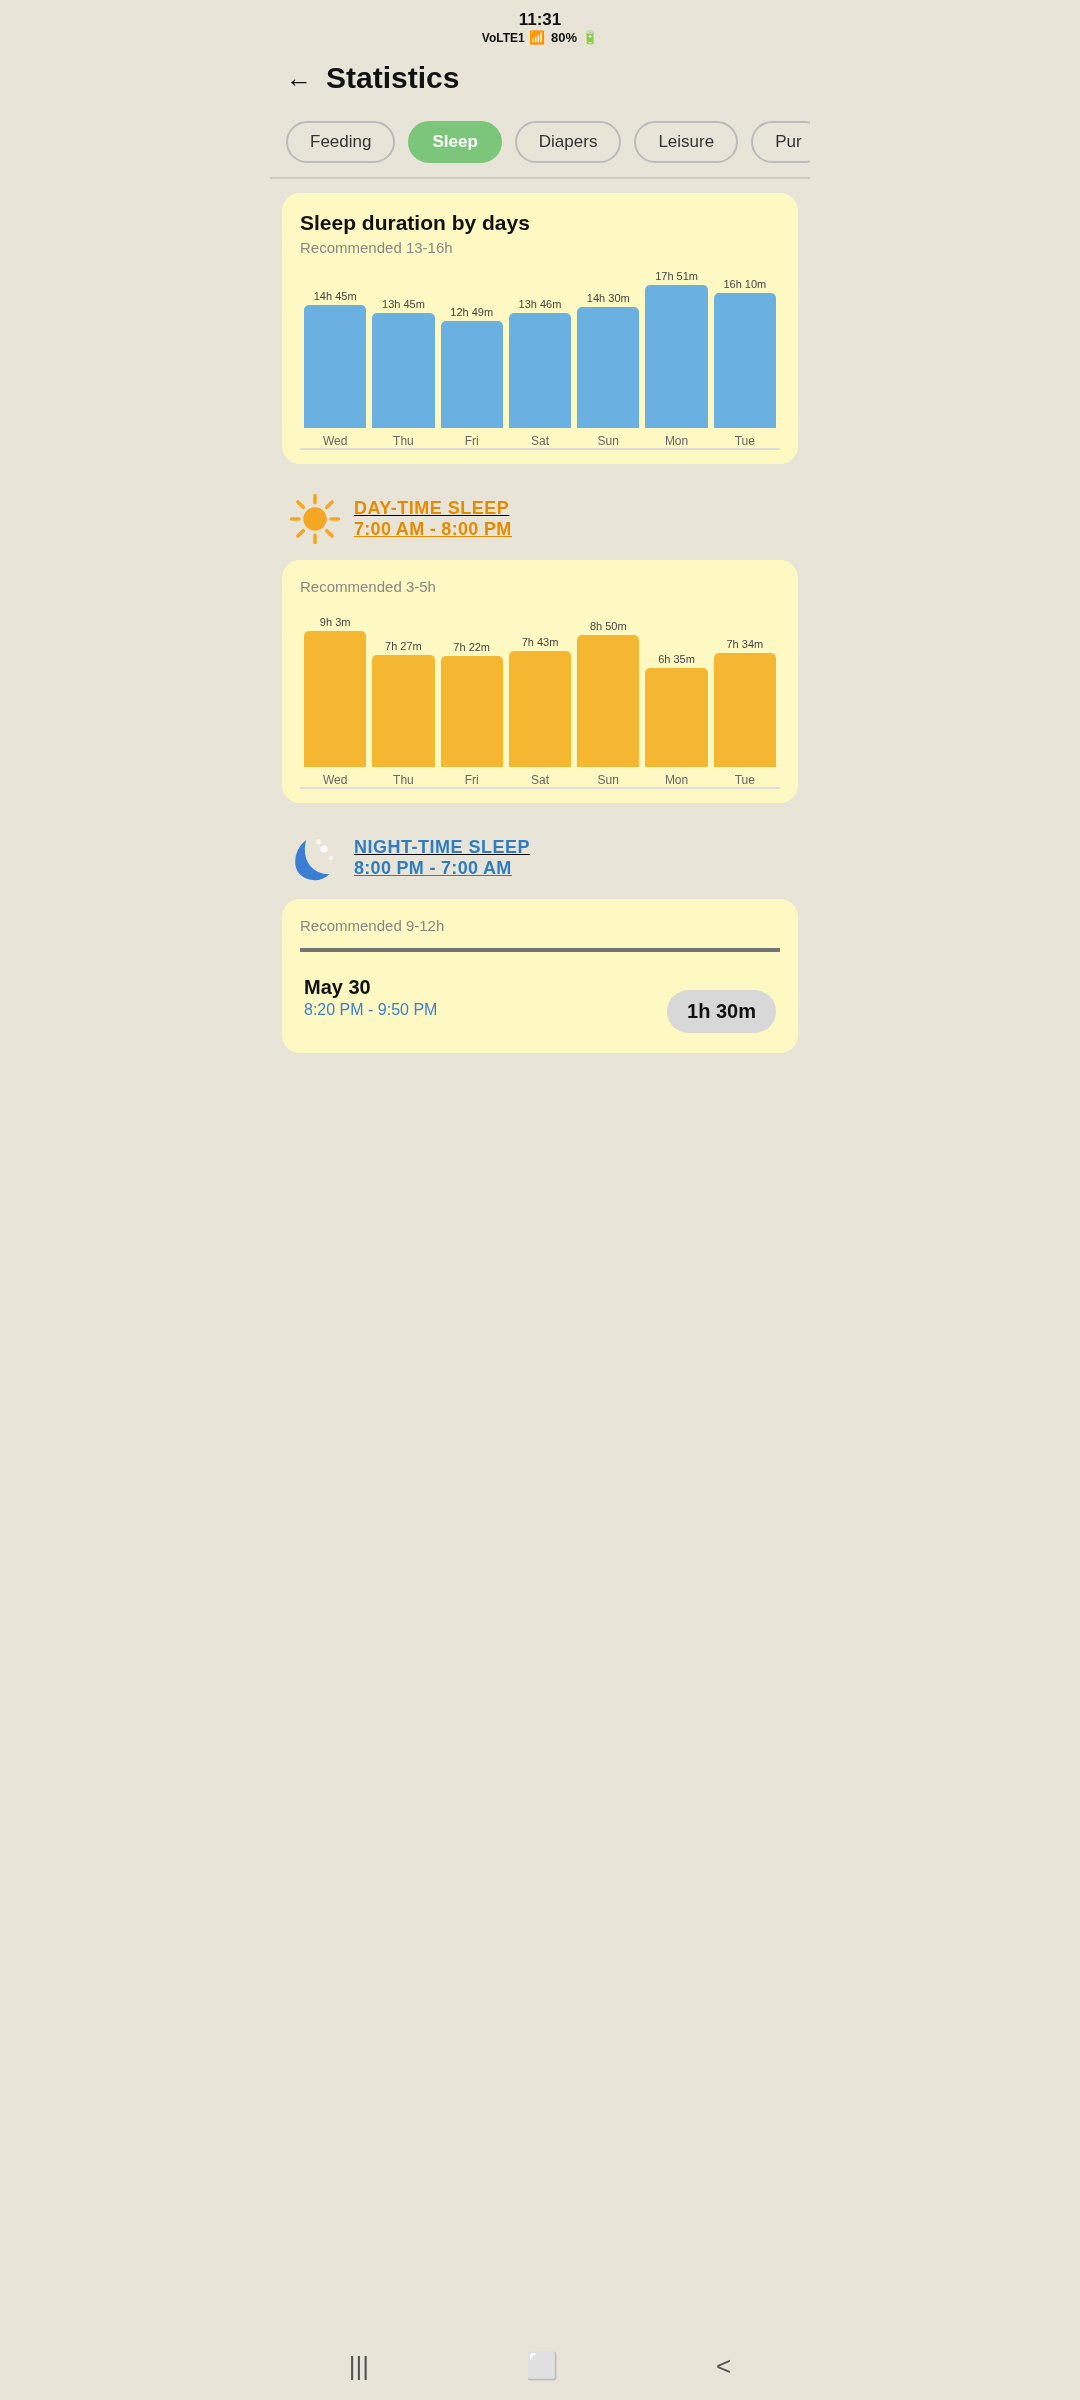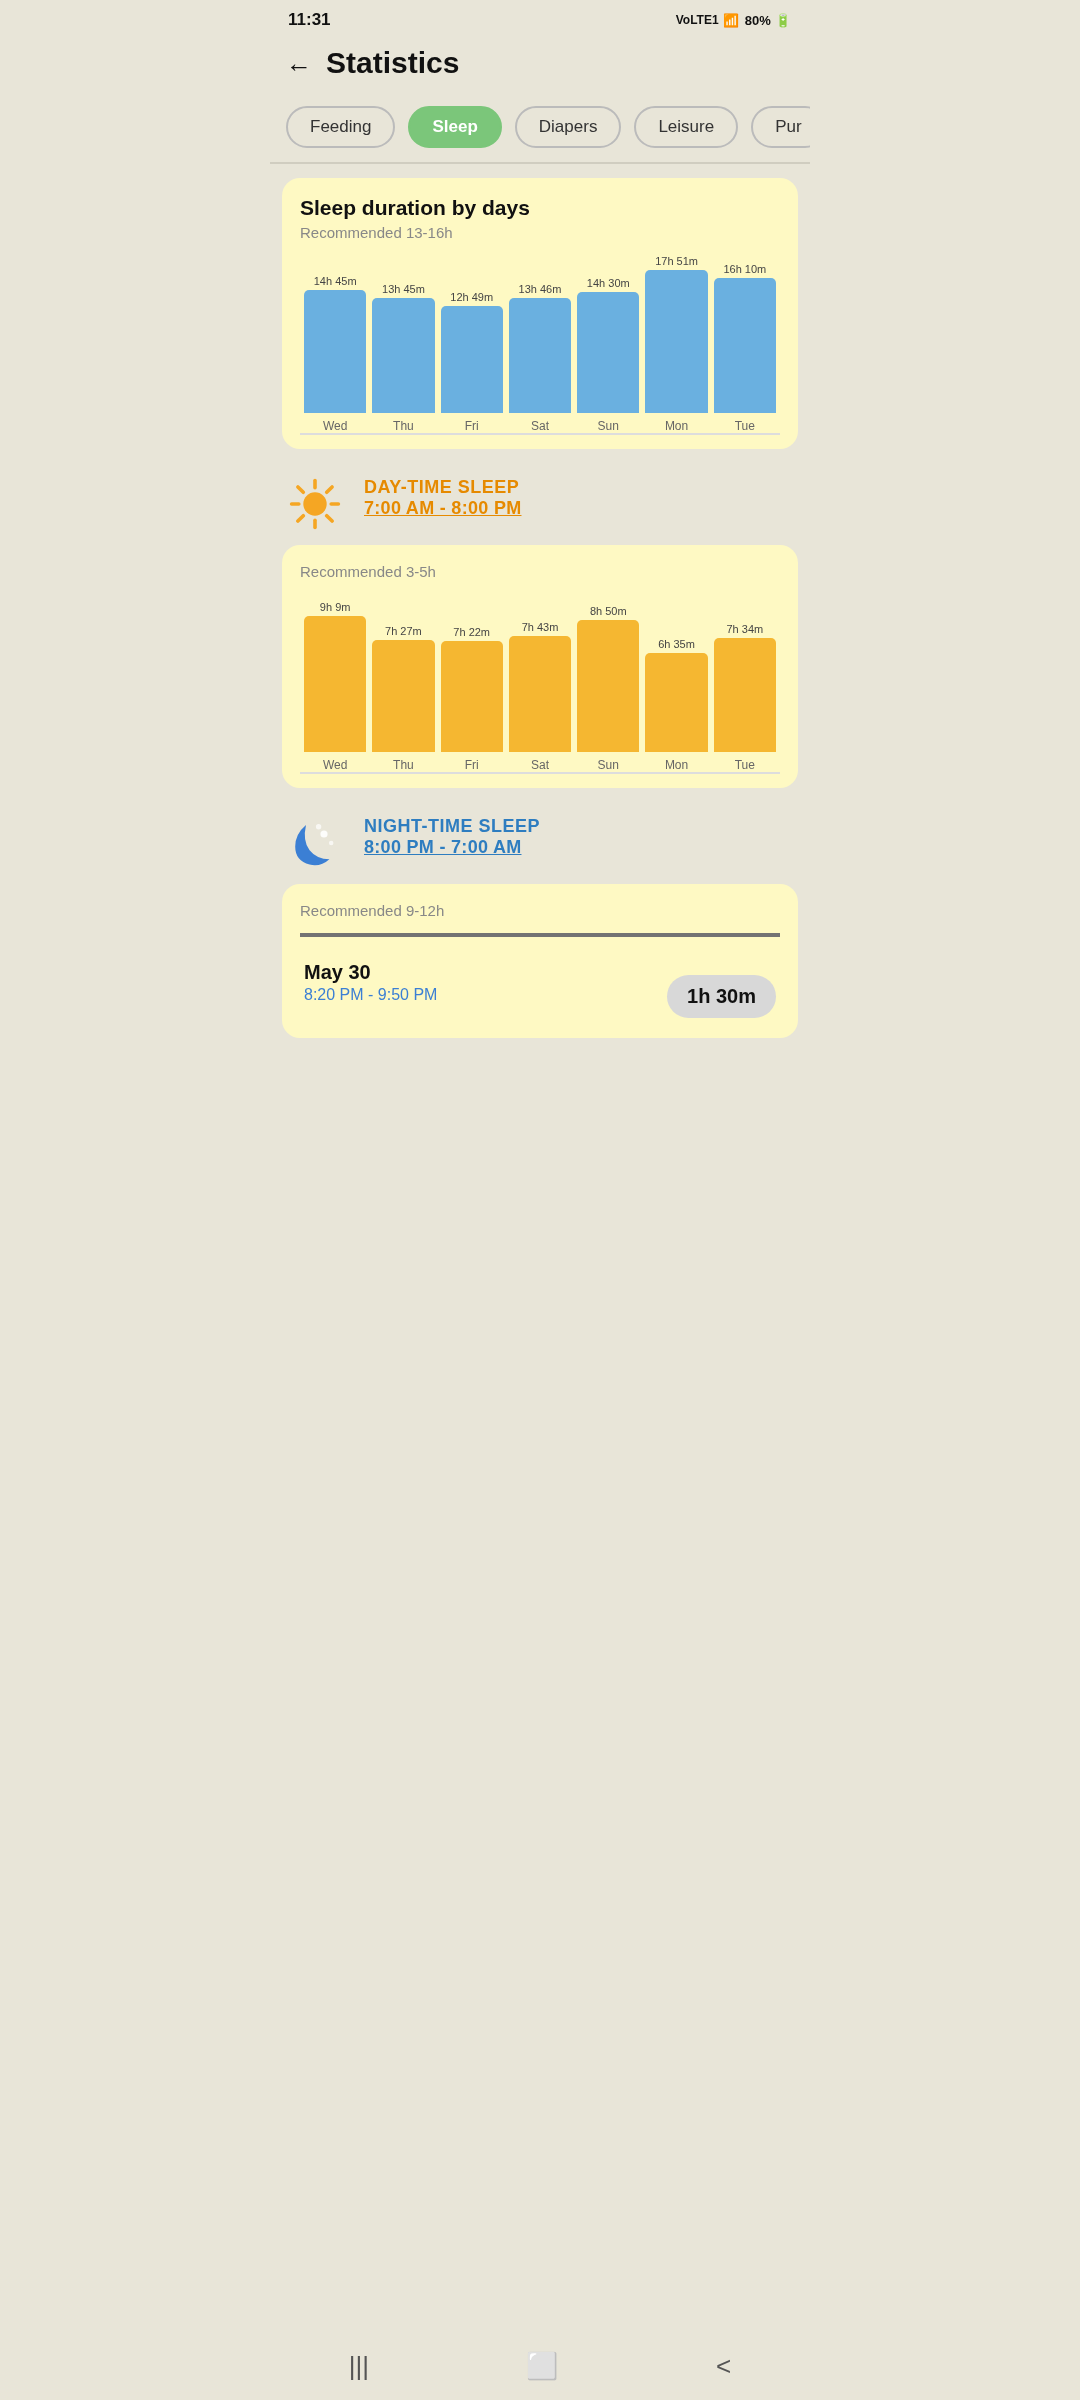--- a/index.html
+++ b/index.html
@@ -14,20 +14,21 @@
       min-height: 100vh;
     }
 
     
     .status-bar {
       display: flex;
       justify-content: space-between;
       align-items: center;
       padding: 10px 18px 6px;
       background: #e8e5d8;
+      flex-direction: column;
     }
     .status-time {
       font-size: 17px;
       font-weight: 600;
       color: #111;
     }
     .status-icons {
       display: flex;
       align-items: center;
       gap: 5px;
@@ -145,23 +146,24 @@
       margin-top: 6px;
       text-align: center;
     }
 
     .bar-blue { background: #6ab0e0; }
     .bar-orange { background: #f5b731; }
 
     
     .section-header {
       display: flex;
-      align-items: flex-start;
-      gap: 22px;
+      align-items: center;
+      gap: 12px;
       padding: 10px 18px 14px;
+      text-decoration: underline;
     }
     .section-header-text {}
     .section-header-title {
       font-size: 18px;
       font-weight: 700;
       letter-spacing: 0.5px;
     }
     .section-header-time {
       font-size: 18px;
       font-weight: 700;
@@ -316,21 +318,21 @@
   <div class="section-header-text">
     <div class="section-header-title orange-text">DAY-TIME SLEEP</div>
     <div class="section-header-time orange-text">7:00 AM - 8:00 PM</div>
   </div>
 </div>
 
 <div class="card">
   <div class="card-subtitle">Recommended 3-5h</div>
   <div class="bar-chart" id="daytime-chart">
       <div class="bar-col">
-        <div class="bar-label-top">9h 9m</div>
+        <div class="bar-label-top">9h 3m</div>
         <div class="bar bar-orange" style="height: 135.75px;"></div>
         <div class="bar-label-bottom">Wed</div>
       </div>
       <div class="bar-col">
         <div class="bar-label-top">7h 27m</div>
         <div class="bar bar-orange" style="height: 111.75px;"></div>
         <div class="bar-label-bottom">Thu</div>
       </div>
       <div class="bar-col">
         <div class="bar-label-top">7h 22m</div>

